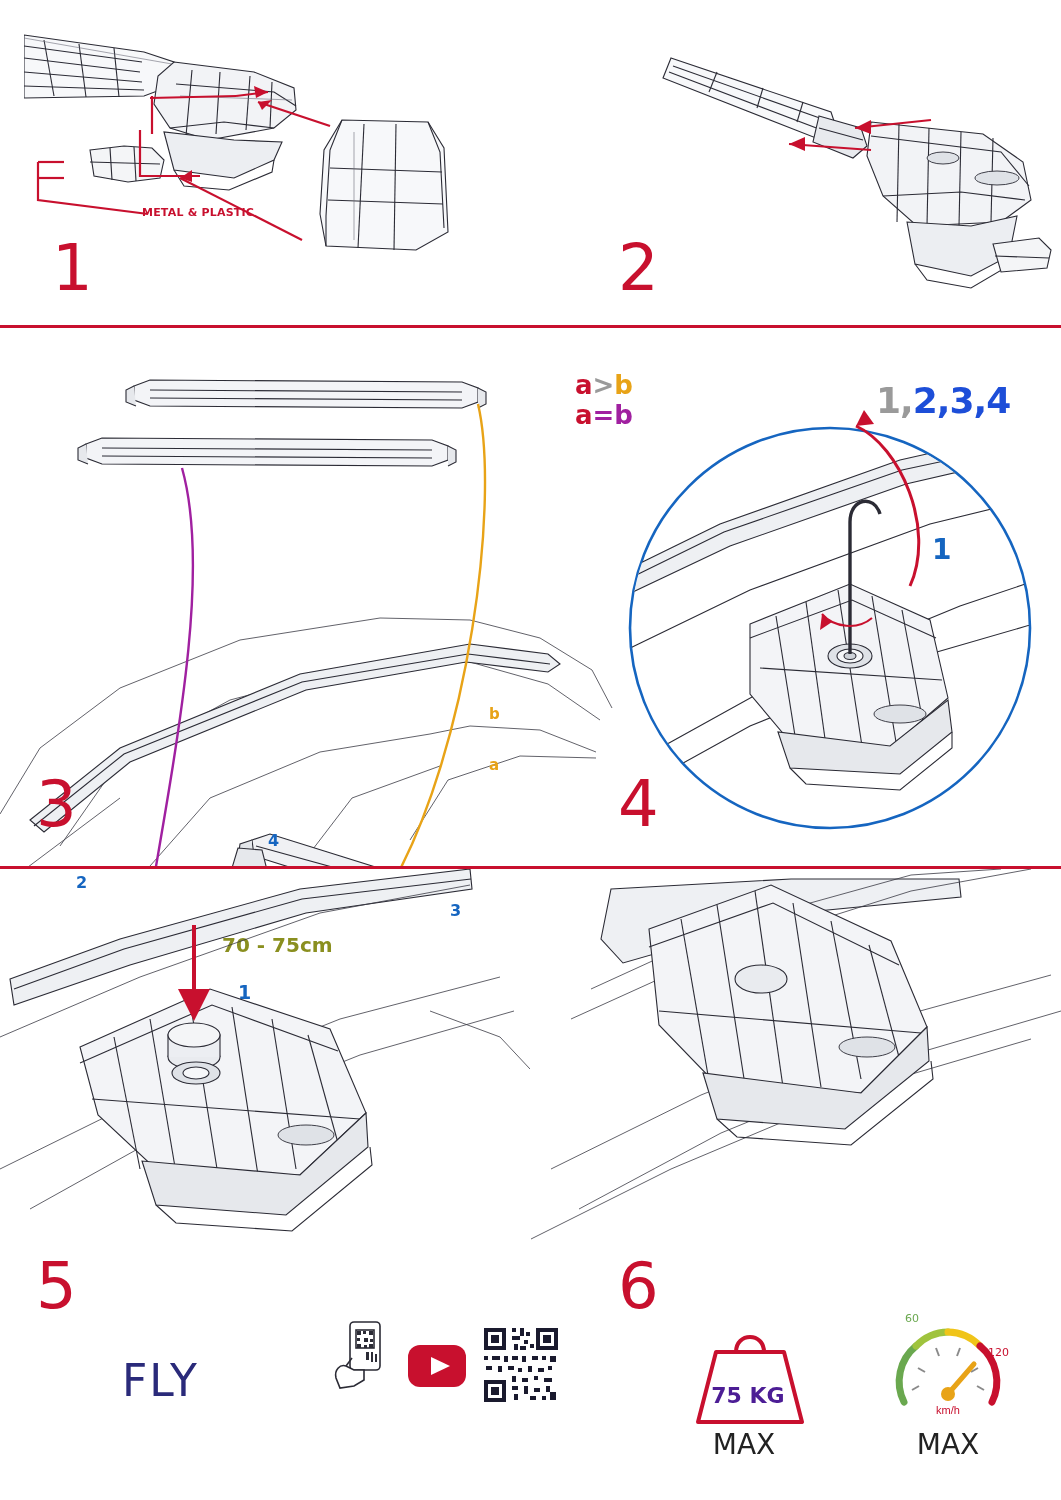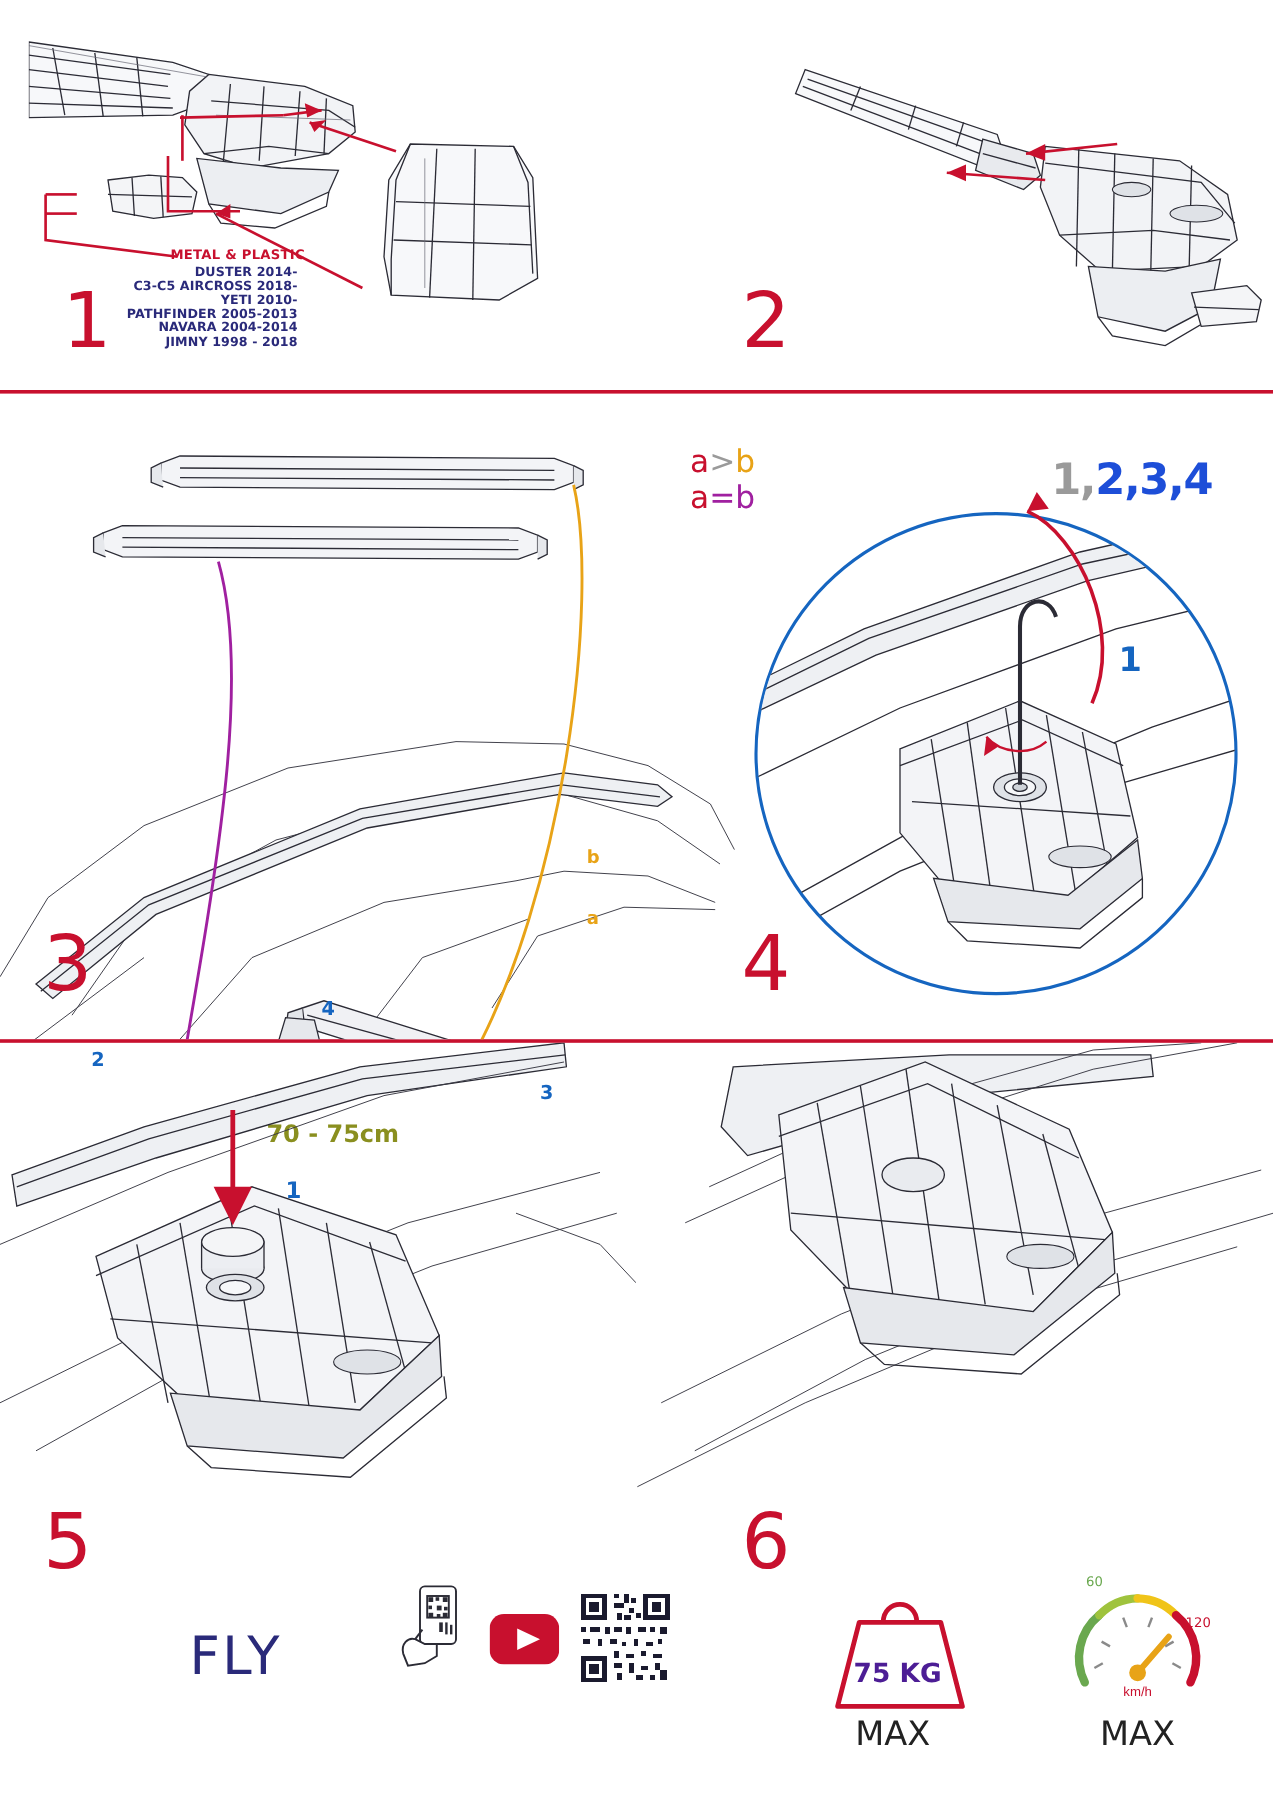--- a/index.html
+++ b/index.html
@@ -73,21 +73,21 @@
     line-height: 11.5px;
     letter-spacing: 0.1px;
   }
 
   
   .legend-ab {
     position: absolute;
     left: 575px; top: 370px;
     font-family: "DejaVu Sans", sans-serif;
     font-size: 26px;
-    font-weight: normal;
+    font-weight: bold;
     line-height: 30px;
     letter-spacing: 0px;
   }
   .legend-ab .a { color: #c8102e; }
   .legend-ab .op { color: #9a9a9a; }
   .legend-ab .b { color: #e8a317; }
   .legend-ab .eq { color: #a020a0; }
   .legend-ab .b2 { color: #a020a0; }
 
   .dist-label {
@@ -152,21 +152,20 @@
 
   
   .brand-fly {
     position: absolute;
     left: 122px; top: 1355px;
     color: #2a2a7a;
     font-family: "DejaVu Sans", sans-serif;
     font-size: 44px;
     font-weight: 400;
     letter-spacing: 2px;
-    margin-left: 36px;
   }
   .brand-line {
     position: absolute;
     left: 64px; top: 1425px;
     font-family: "DejaVu Sans", sans-serif;
     font-size: 27px;
     letter-spacing: 0px;
   }
   .brand-line .accessory { color: #2a2a7a; }
   .brand-line .part { color: #c8102e; }
@@ -295,28 +294,20 @@
         <path d="M38 178 L64 178"></path>
       </g>
       <g fill="#c8102e">
         <polygon points="268,92 254,86 256,98"></polygon>
         <polygon points="258,102 272,100 262,110"></polygon>
         <polygon points="180,178 192,170 192,182"></polygon>
       </g>
     </svg>
 
     <div class="metal-label">METAL &amp; PLASTIC</div>
-    <div class="car-list">
-      <div>DUSTER 2014-</div>
-      <div>C3-C5 AIRCROSS 2018-</div>
-      <div>YETI 2010-</div>
-      <div>PATHFINDER 2005-2013</div>
-      <div>NAVARA 2004-2014</div>
-      <div>JIMNY 1998 - 2018</div>
-    </div>
   </div>
 
   <div class="stepnum s1">1</div>
 
   <div class="panel p2">
     <svg width="530" height="325" viewBox="0 0 530 325">
       <g class="line-stroke">
 
         <path d="M140 58 L300 112 L306 130 L290 140 L132 78 Z" fill="#f7f8fa"></path>
         <path d="M142 66 L300 122"></path>

